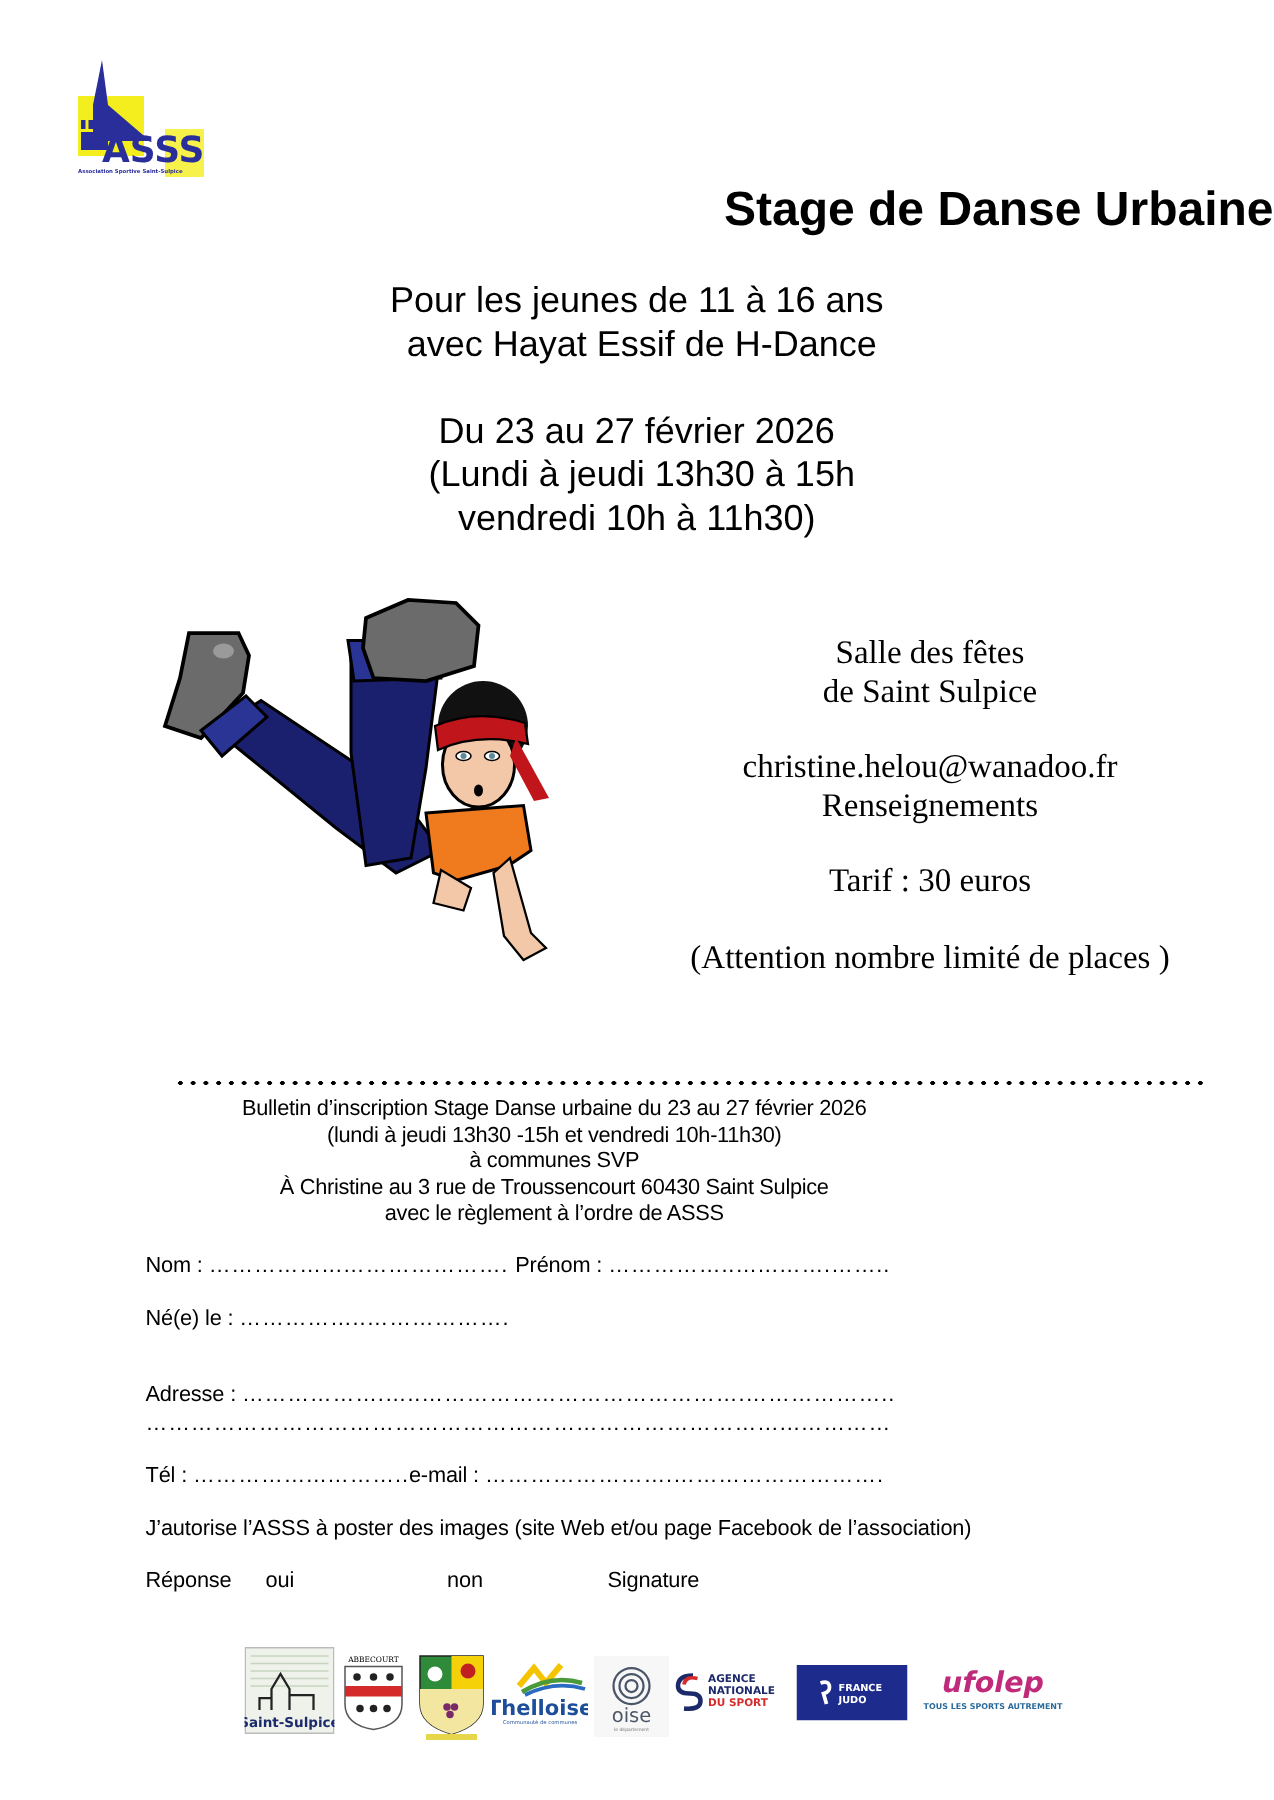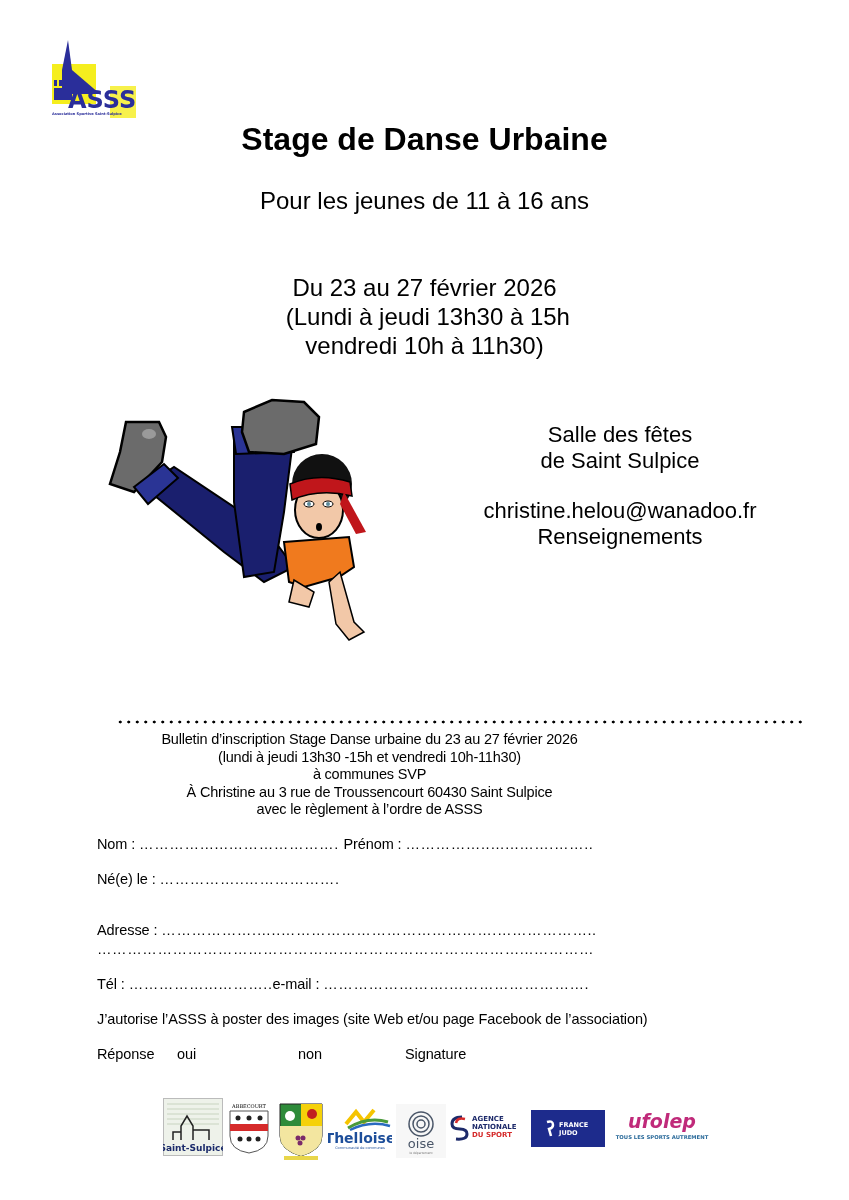--- a/index.html
+++ b/index.html
@@ -4,29 +4,29 @@
 <style>
   html, body { margin: 0; padding: 0; background: #ffffff; }
   body { width: 849px; height: 1200px; position: relative; overflow: hidden;
          font-family: "Liberation Sans", sans-serif; color: #000; }
   .abs { position: absolute; }
   .center { text-align: center; }
 
   
   #logo { left: 50px; top: 40px; width: 90px; height: 80px; }
 
-  #title { left: 0; width: 849px; top: 119px; font-size: 32px; font-weight: bold; line-height: 40px; }
+  #title { left: 0; width: 849px; top: 119px; font-size: 32px; font-weight: bold; line-height: 40px; text-align: right; }
   .big { font-size: 24px; line-height: 29px; }
   #intro { left: 0; width: 849px; top: 186px; }
   #dates { left: 0; width: 849px; top: 273px; }
   #dates div, #intro div { white-space: pre; }
 
   #dancer { left: 104px; top: 392px; width: 276px; height: 262px; }
 
-  #info { left: 430px; width: 380px; top: 422px; font-size: 22px; line-height: 25.5px; }
+  #info { left: 430px; width: 380px; top: 422px; font-size: 22px; line-height: 25.5px; font-family: Liberation Serif, serif; }
   #info .gap { height: 25px; }
 
   #separator { left: 116px; top: 712px; width: 690px; height: 12px;
                background-image: radial-gradient(circle, #000 1.4px, transparent 1.6px);
                background-size: 8.5px 12px; background-repeat: repeat-x; background-position: 0 4px; }
 
   #bulletin { left: 0; width: 739px; top: 731px; font-size: 14.5px; line-height: 17.5px; letter-spacing: -0.2px; }
 
   .field { left: 97px; font-size: 14.5px; line-height: 17px; white-space: pre; letter-spacing: -0.1px; }
   .dots { letter-spacing: 0.6px; }
@@ -58,20 +58,21 @@
     <rect x="4" y="48" width="18" height="12" fill="#2a2e9a"></rect>
     <text x="18" y="68" font-family="DejaVu Sans, sans-serif" font-weight="bold" font-size="24" fill="#2a2e9a">ASSS</text>
     <text x="2" y="75" font-family="DejaVu Sans, sans-serif" font-weight="bold" font-size="3.6" fill="#2a2e9a">Association Sportive Saint-Sulpice</text>
   </svg>
 </div>
 
 <div id="title" class="abs center">Stage de Danse Urbaine</div>
 
 <div id="intro" class="abs center big">
   <div>Pour les jeunes de 11 à 16 ans</div>
+  <div> avec Hayat Essif de H-Dance</div>
 </div>
 
 <div id="dates" class="abs center big">
   <div>Du 23 au 27 février 2026</div>
   <div> (Lundi à jeudi 13h30 à 15h</div>
   <div>vendredi 10h à 11h30)</div>
 </div>
 
 <div id="dancer" class="abs">
   <svg width="276" height="262" viewBox="0 0 276 262">
@@ -109,21 +110,23 @@
   </svg>
 </div>
 
 <div id="info" class="abs center">
   <div>Salle des fêtes</div>
   <div> de Saint Sulpice</div>
   <div class="gap"></div>
   <div>christine.helou@wanadoo.fr</div>
   <div>Renseignements</div>
   <div class="gap"></div>
+  <div>Tarif : 30 euros</div>
   <div class="gap"></div>
+  <div>(Attention nombre limité de places )</div>
 </div>
 
 <div id="separator" class="abs"></div>
 
 <div id="bulletin" class="abs center">
   <div>Bulletin d’inscription Stage Danse urbaine du 23 au 27 février 2026</div>
   <div>(lundi à jeudi 13h30 -15h et vendredi 10h-11h30)</div>
   <div>à communes SVP</div>
   <div>À Christine au 3 rue de Troussencourt 60430 Saint Sulpice</div>
   <div>avec le règlement à l’ordre de ASSS</div>

